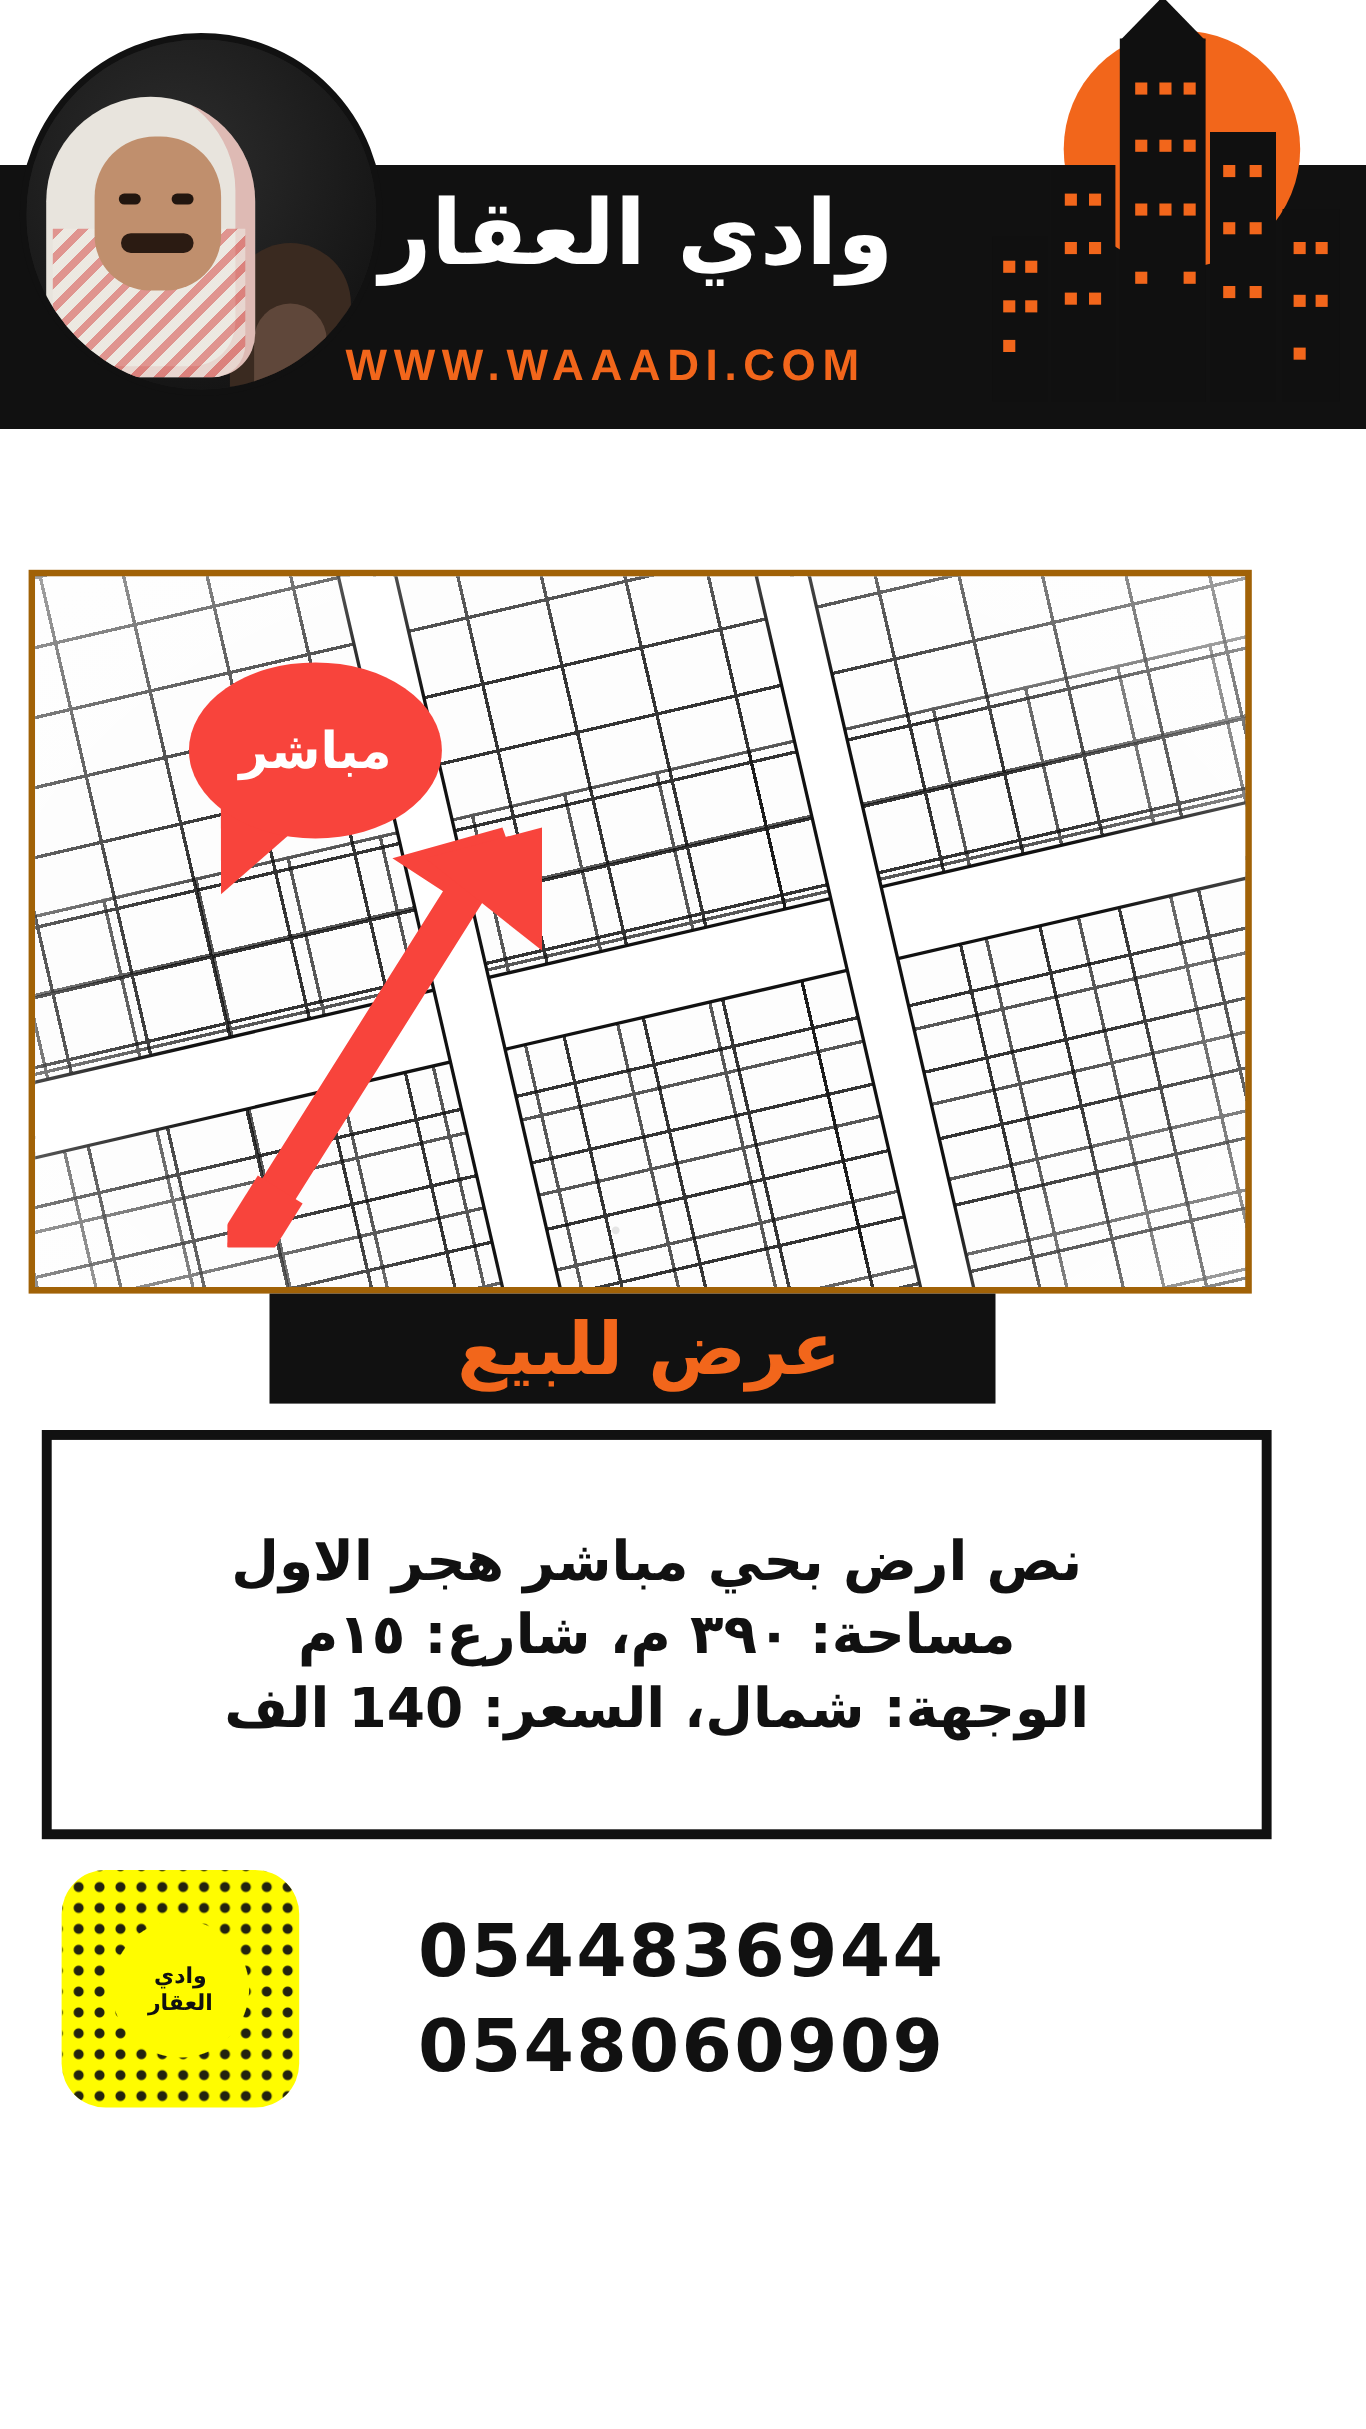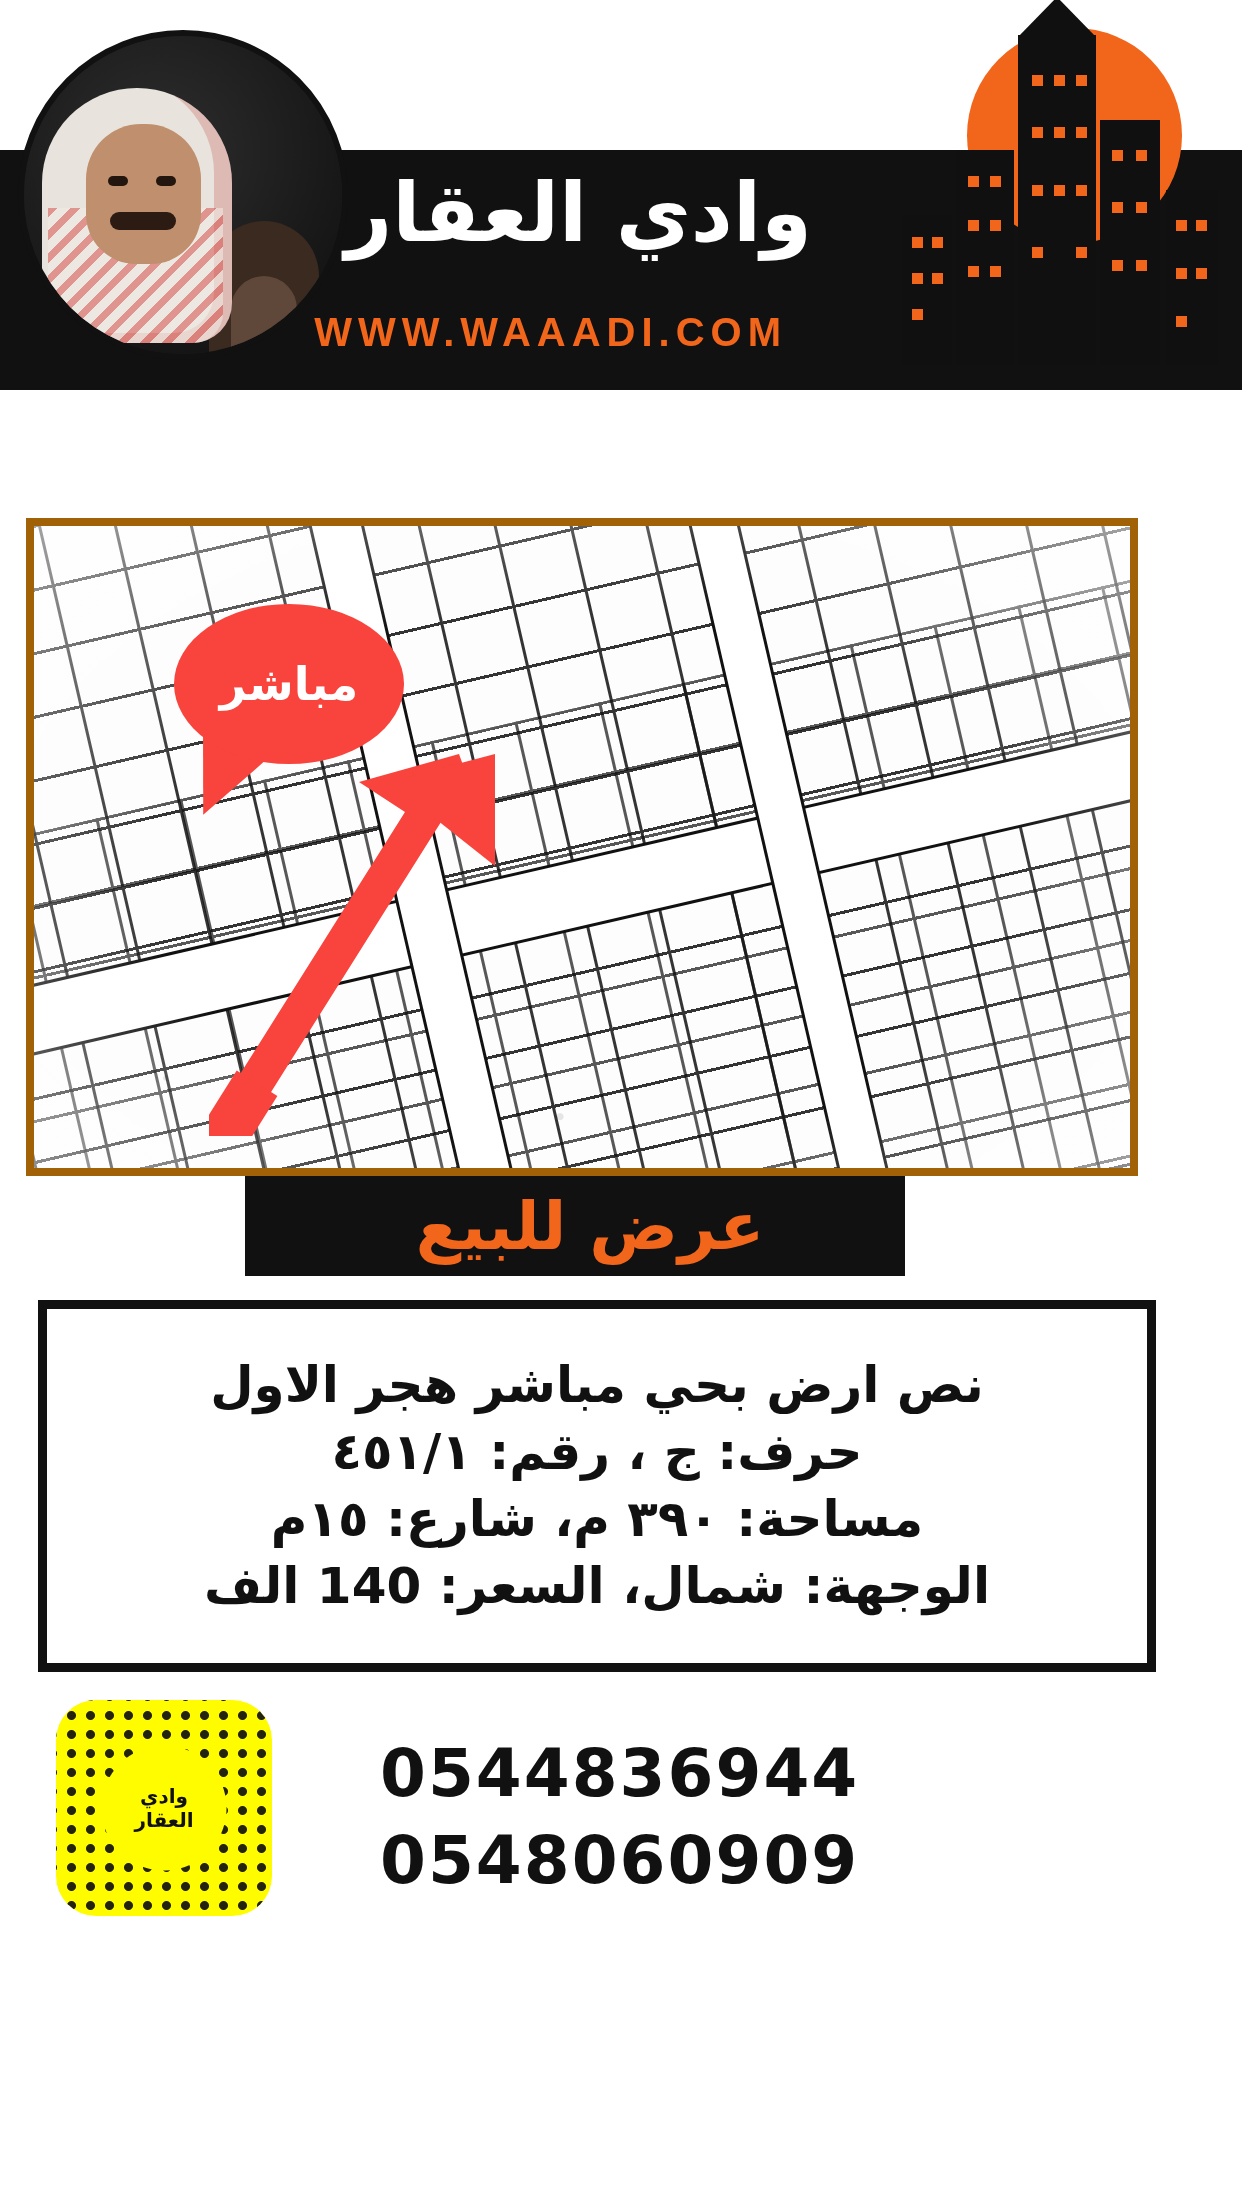--- a/index.html
+++ b/index.html
@@ -197,21 +197,21 @@
     background: #101010;
   }
 
   
   .map-box {
     position: absolute;
     left: 26px;
     top: 518px;
     width: 1112px;
     height: 658px;
-    border: 8px solid #a16207;
+    border: 6px solid #a16207;
     box-sizing: border-box;
     background: #ffffff;
     overflow: hidden;
   }
   .map-plan {
     position: absolute;
     inset: 0;
     background: #fdfdfd;
   }
   
@@ -505,21 +505,20 @@
     <div class="bubble-text">مباشر</div>
   </div>
 </div>
 
 <div class="sale-strip">
   <div class="sale-text">عرض للبيع</div>
 </div>
 
 <div class="details-box">
   <div class="details-line">نص ارض بحي مباشر هجر الاول</div>
-  <div class="details-line">حرف: ج ، رقم: ٤٥١/١</div>
   <div class="details-line">مساحة: ٣٩٠ م، شارع: ١٥م</div>
   <div class="details-line">الوجهة: شمال، السعر: 140 الف</div>
 </div>
 
 <div class="snapcode">
   <div class="snap-dots"></div>
   <div class="snap-ghost">
     <div class="glyph">وادي العقار</div>
   </div>
 </div>

